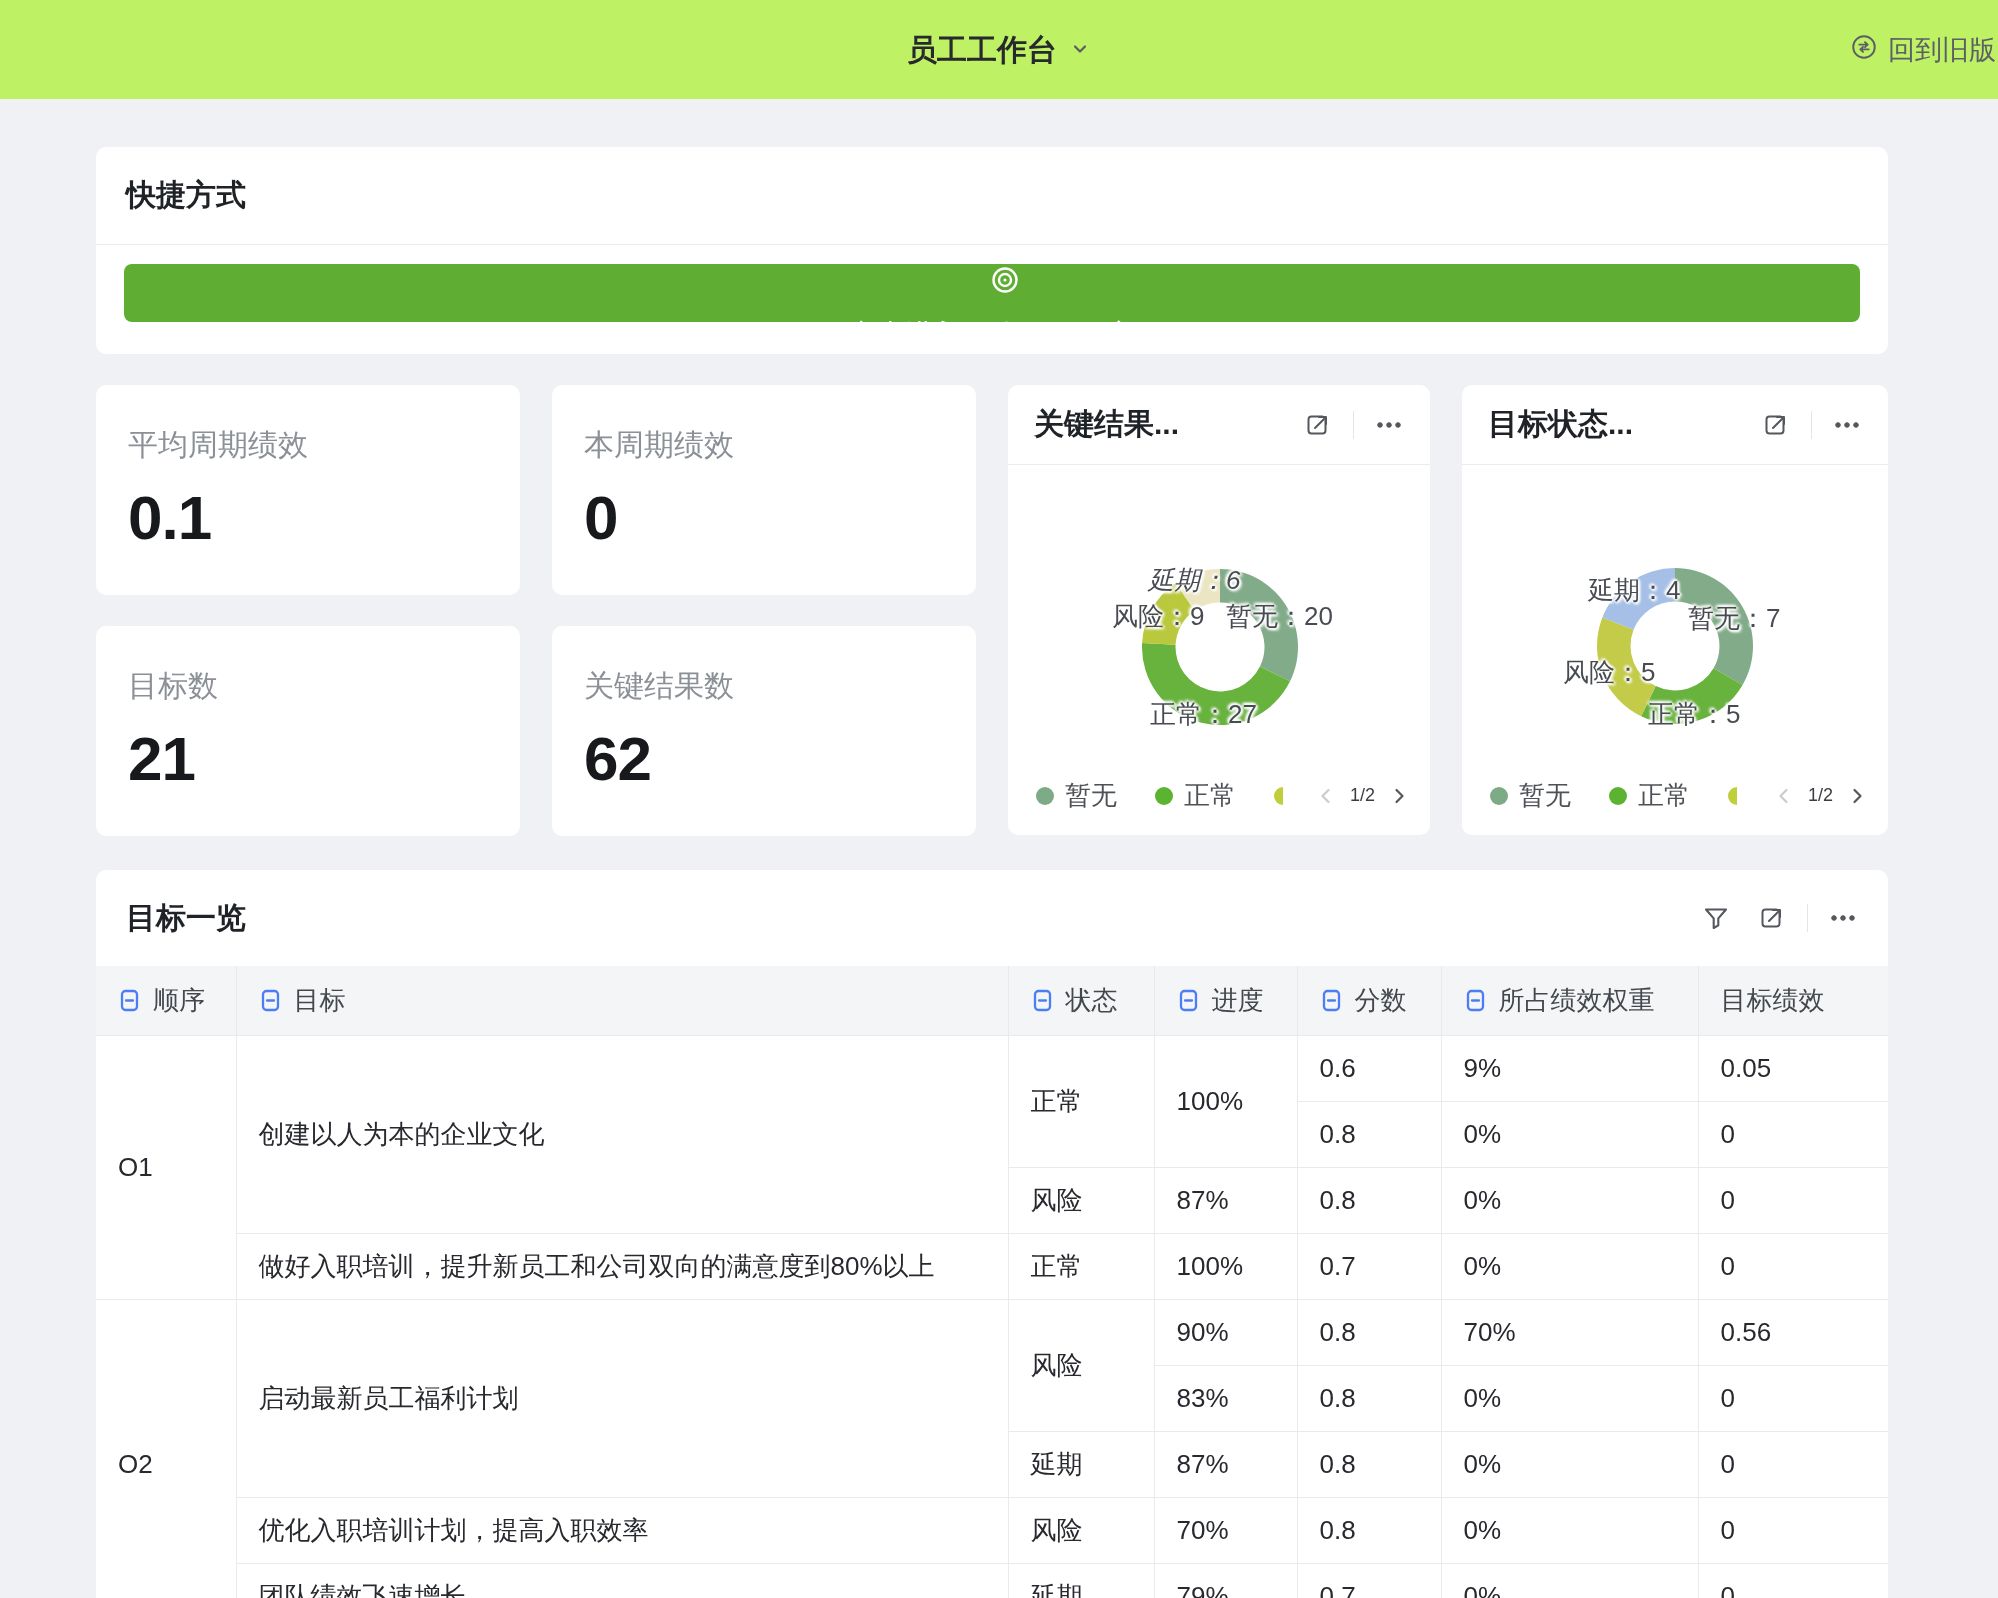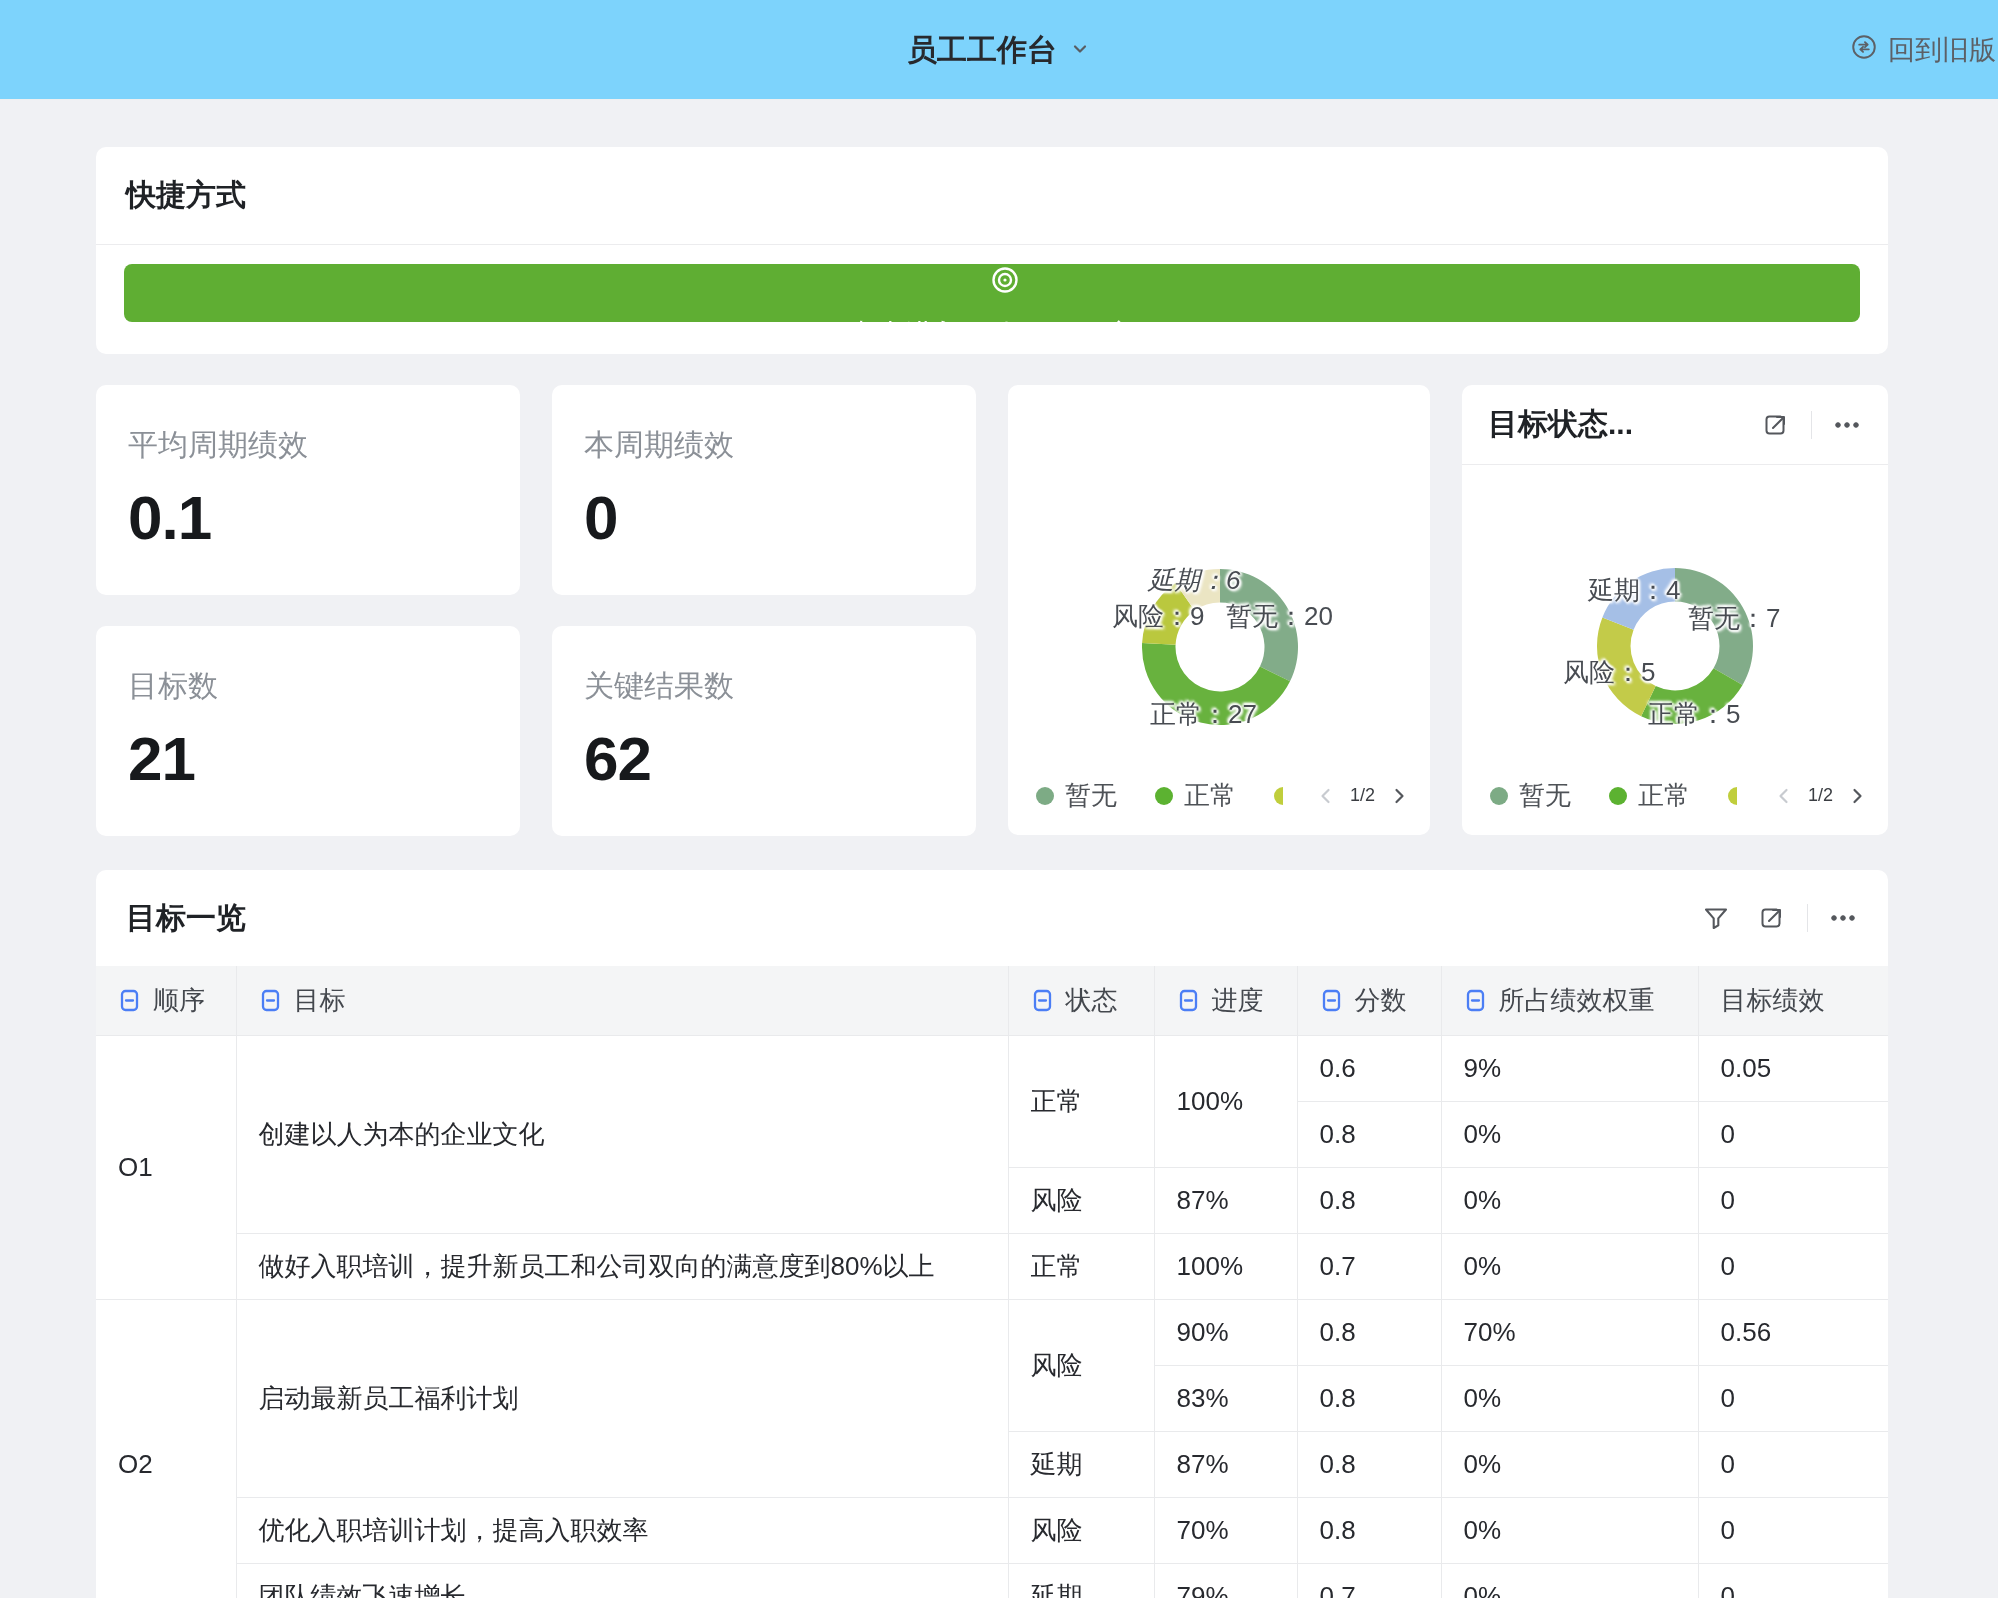--- a/index.html
+++ b/index.html
@@ -1,20 +1,20 @@
 <!DOCTYPE html>
 <html><head>
 <meta charset="utf-8">
 <style>
   * { box-sizing: border-box; margin: 0; padding: 0; }
   html,body { width:1998px; height:1598px; overflow:hidden; }
   body { background:#f0f1f4; font-family:"Liberation Sans", sans-serif; position:relative; color:#2b2e33; }
 
   
-  .topbar { position:absolute; left:0; top:0; width:1998px; height:100px; background:#7dd3fc; border-bottom:1px solid #eef0f1; z-index:5; }
+  .topbar { position:absolute; left:0; top:0; width:1998px; height:100px; background:#bef264; border-bottom:1px solid #eef0f1; z-index:5; }
   .topbar-title { position:absolute; left:50%; top:0; transform:translateX(-50%); height:100px; display:flex; align-items:center; gap:12px; font-size:30px; font-weight:700; color:#27292d; }
   .back-old { position:absolute; left:1850px; top:0; height:100px; display:flex; align-items:center; gap:10px; font-size:27px; color:#5c6066; white-space:nowrap; cursor:pointer; }
   .back-old svg { stroke:#5c6066; }
 
   
   .card { position:absolute; background:#fff; border-radius:10px; }
 
   
   .shortcut-card { left:96px; top:147px; width:1792px; height:207px; }
   .card-head-title { font-size:30px; font-weight:700; color:#1f2226; }
@@ -124,20 +124,39 @@
 <div class="card stat-card stat-3">
   <div class="stat-label">目标数</div>
   <div class="stat-value">21</div>
 </div>
 <div class="card stat-card stat-4">
   <div class="stat-label">关键结果数</div>
   <div class="stat-value">62</div>
 </div>
 
 <div class="card chart-card c1">
+  <div class="chart-head">
+    <div class="chart-title">关键结果...</div>
+    <span class="icon-btn">
+      <svg width="30" height="30" viewBox="0 0 30 30" fill="none" stroke-width="2" stroke-linecap="round" stroke-linejoin="round">
+        <path d="M19.5 6.5 h-11 a3 3 0 0 0 -3 3 v11 a3 3 0 0 0 3 3 h11 a3 3 0 0 0 3 -3 v-11"></path>
+        <path d="M12 18 L22.8 7.2 M16 7 h7 v7"></path>
+      </svg>
+    </span>
+    <span class="vdiv"></span>
+    <span class="icon-btn">
+      <svg width="30" height="30" viewBox="0 0 30 30">
+          <g fill="#54575c">
+            <circle cx="6" cy="15" r="2.3"></circle>
+            <circle cx="15" cy="15" r="2.3"></circle>
+            <circle cx="24" cy="15" r="2.3"></circle>
+          </g>
+        </svg>
+    </span>
+  </div>
   <svg class="donut-svg" viewBox="0 0 156 156">
       <path d="M78.00 0.00 A78 78 0 0 1 148.03 112.35 L117.95 97.60 A44.5 44.5 0 0 0 78.00 33.50 Z" fill="#82ac89"></path>
       <path d="M148.03 112.35 A78 78 0 0 1 0.10 74.05 L33.56 75.75 A44.5 44.5 0 0 0 117.95 97.60 Z" fill="#68b23e"></path>
       <path d="M0.10 74.05 A78 78 0 0 1 33.44 13.98 L52.58 41.48 A44.5 44.5 0 0 0 33.56 75.75 Z" fill="#bac83e"></path>
       <path d="M33.44 13.98 A78 78 0 0 1 78.00 0.00 L78.00 33.50 A44.5 44.5 0 0 0 52.58 41.48 Z" fill="#ebe5c3"></path>
     </svg>
   <span class="dlabel dl-a">延期：6</span>
   <span class="dlabel dl-b">风险：9</span>
   <span class="dlabel dl-c">暂无：20</span>
   <span class="dlabel dl-d">正常：27</span>

